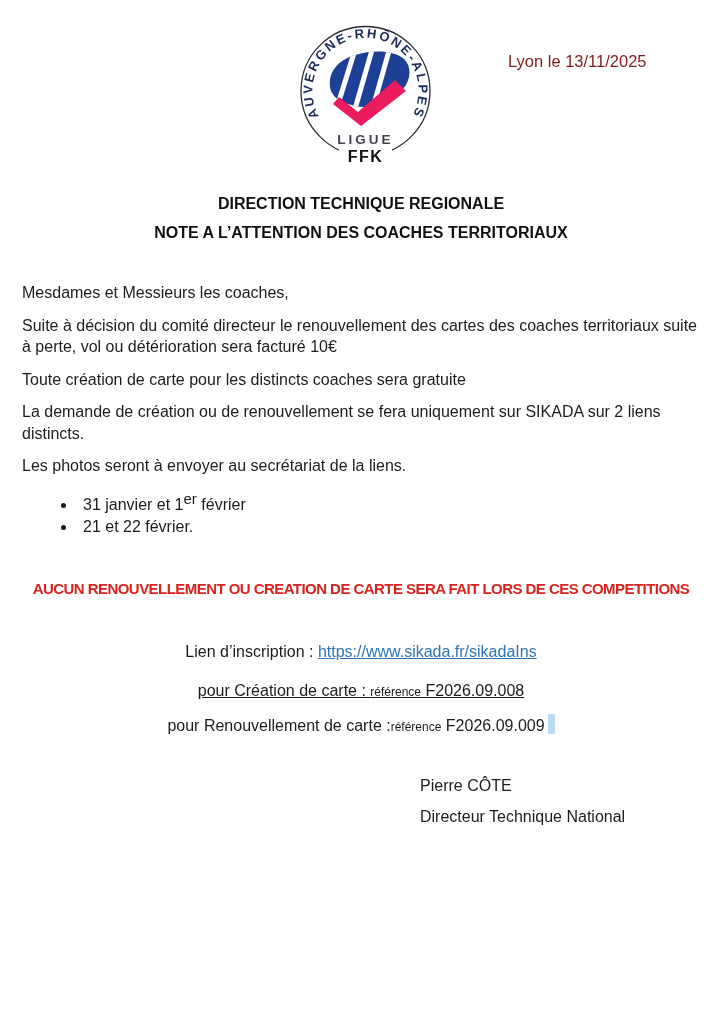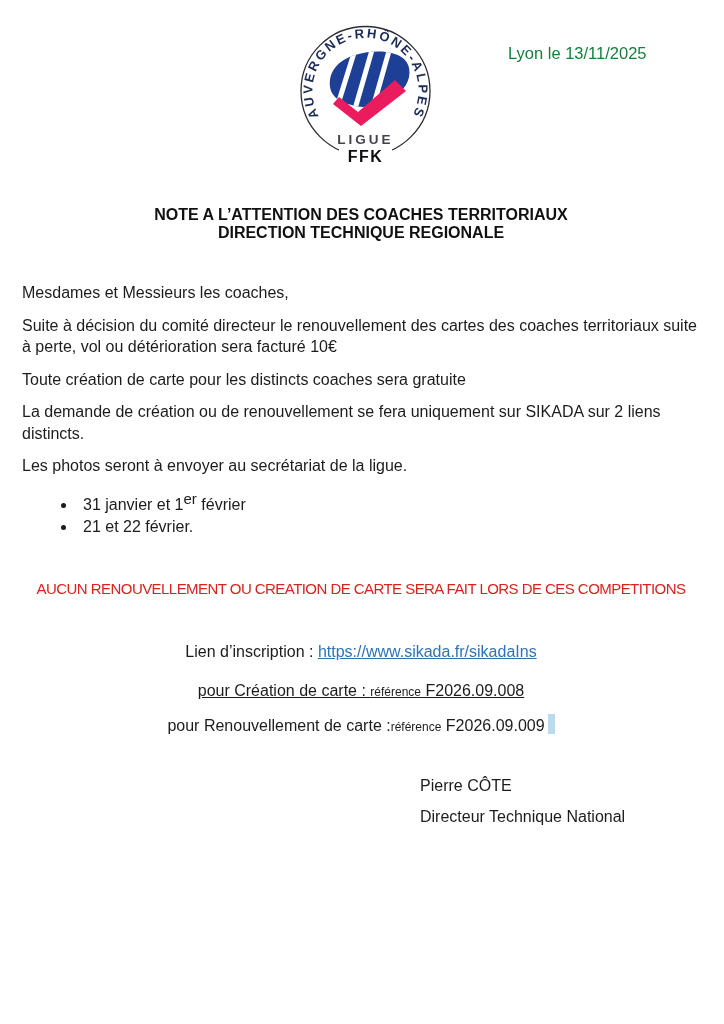--- a/index.html
+++ b/index.html
@@ -10,42 +10,42 @@
     box-sizing:border-box;
     padding:195px 24px 0 22px;
     overflow:hidden;
     font-family:"Liberation Sans",sans-serif;
     color:#1c1c1c;
     font-size:16px;
   }
 
   
   .logo{position:absolute;left:295px;top:23px;}
-  .date{position:absolute;left:508px;top:44px;font-size:16.5px;color:#15803d;}
+  .date{position:absolute;left:508px;top:52px;font-size:16.5px;color:#7f1d1d;}
 
   
   .arc-text{font-family:"Liberation Sans",sans-serif;font-weight:bold;font-size:13px;letter-spacing:2.3px;fill:#1b2a58;}
   .ligue-text{font-family:"Liberation Sans",sans-serif;font-weight:600;font-size:13.5px;letter-spacing:3px;fill:#43434c;}
   .ffk-text{font-family:"Liberation Sans",sans-serif;font-weight:900;font-size:16px;letter-spacing:1.5px;fill:#0d0d12;}
 
   
   .title{margin:0;font-size:16px;font-weight:bold;text-align:center;line-height:18px;color:#111;}
   .title.t2{margin-top:11px;}
 
   
   .body{margin-top:40px;}
   .body p{margin:0 0 11px;line-height:21.5px;}
   .list-intro{margin-top:27px !important;}
   ul.dates{margin:6px 0 0;padding-left:55px;list-style:disc;}
   ul.dates li{line-height:22px;padding-left:6px;}
   sup{font-size:15px;}
 
   .warning{
     margin:40px 0 0 !important;
-    text-align:center;font-weight:normal;font-size:15px;
+    text-align:center;font-weight:bold;font-size:15px;
     letter-spacing:-0.55px;line-height:18px;color:#d8231f;
   }
 
   .center{text-align:center;}
   .link-line{margin-top:42px !important;line-height:21px;}
   .link-line a{color:#2e74b5;text-decoration:underline;cursor:pointer;}
   .ref1{margin-top:17px !important;text-decoration:underline;}
   .ref2{margin-top:9px !important;}
   .small-ref{font-size:12px;}
 
@@ -80,29 +80,29 @@
       </g>
     </g>
     <path d="M44,74 L63,89 L100,57 L111,68 L66,103 L38,81 Z" fill="#ea1c5d"></path>
     <rect x="44" y="123" width="53" height="19" fill="#ffffff"></rect>
     <text class="ligue-text" x="70.5" y="121" text-anchor="middle">LIGUE</text>
     <text class="ffk-text" x="70.5" y="139" text-anchor="middle">FFK</text>
   </svg>
 
   <div class="date">Lyon le 13/11/2025</div>
 
+  <h1 class="title">DIRECTION TECHNIQUE REGIONALE</h1>
   <h1 class="title t2">NOTE A L’ATTENTION DES COACHES TERRITORIAUX</h1>
-  <h1 class="title">DIRECTION TECHNIQUE REGIONALE</h1>
 
   <div class="body">
     <p>Mesdames et Messieurs les coaches,</p>
     <p>Suite à décision du comité directeur le renouvellement des cartes des coaches territoriaux suite à perte, vol ou détérioration sera facturé 10€</p>
     <p>Toute création de carte pour les distincts coaches sera gratuite</p>
     <p>La demande de création ou de renouvellement se fera uniquement sur SIKADA sur 2 liens distincts.</p>
-    <p>Les photos seront à envoyer au secrétariat de la ligue.</p>
+    <p>Les photos seront à envoyer au secrétariat de la liens.</p>
 
     <ul class="dates">
       <li><span>31 janvier et 1</span><sup>er</sup><span> février</span></li>
       <li>21 et 22 février.</li>
     </ul>
 
     <p class="warning">AUCUN RENOUVELLEMENT OU CREATION DE CARTE SERA FAIT LORS DE CES COMPETITIONS</p>
 
     <p class="center link-line"><span>Lien d’inscription : </span><a href="#">https://www.sikada.fr/sikadaIns</a></p>
 

